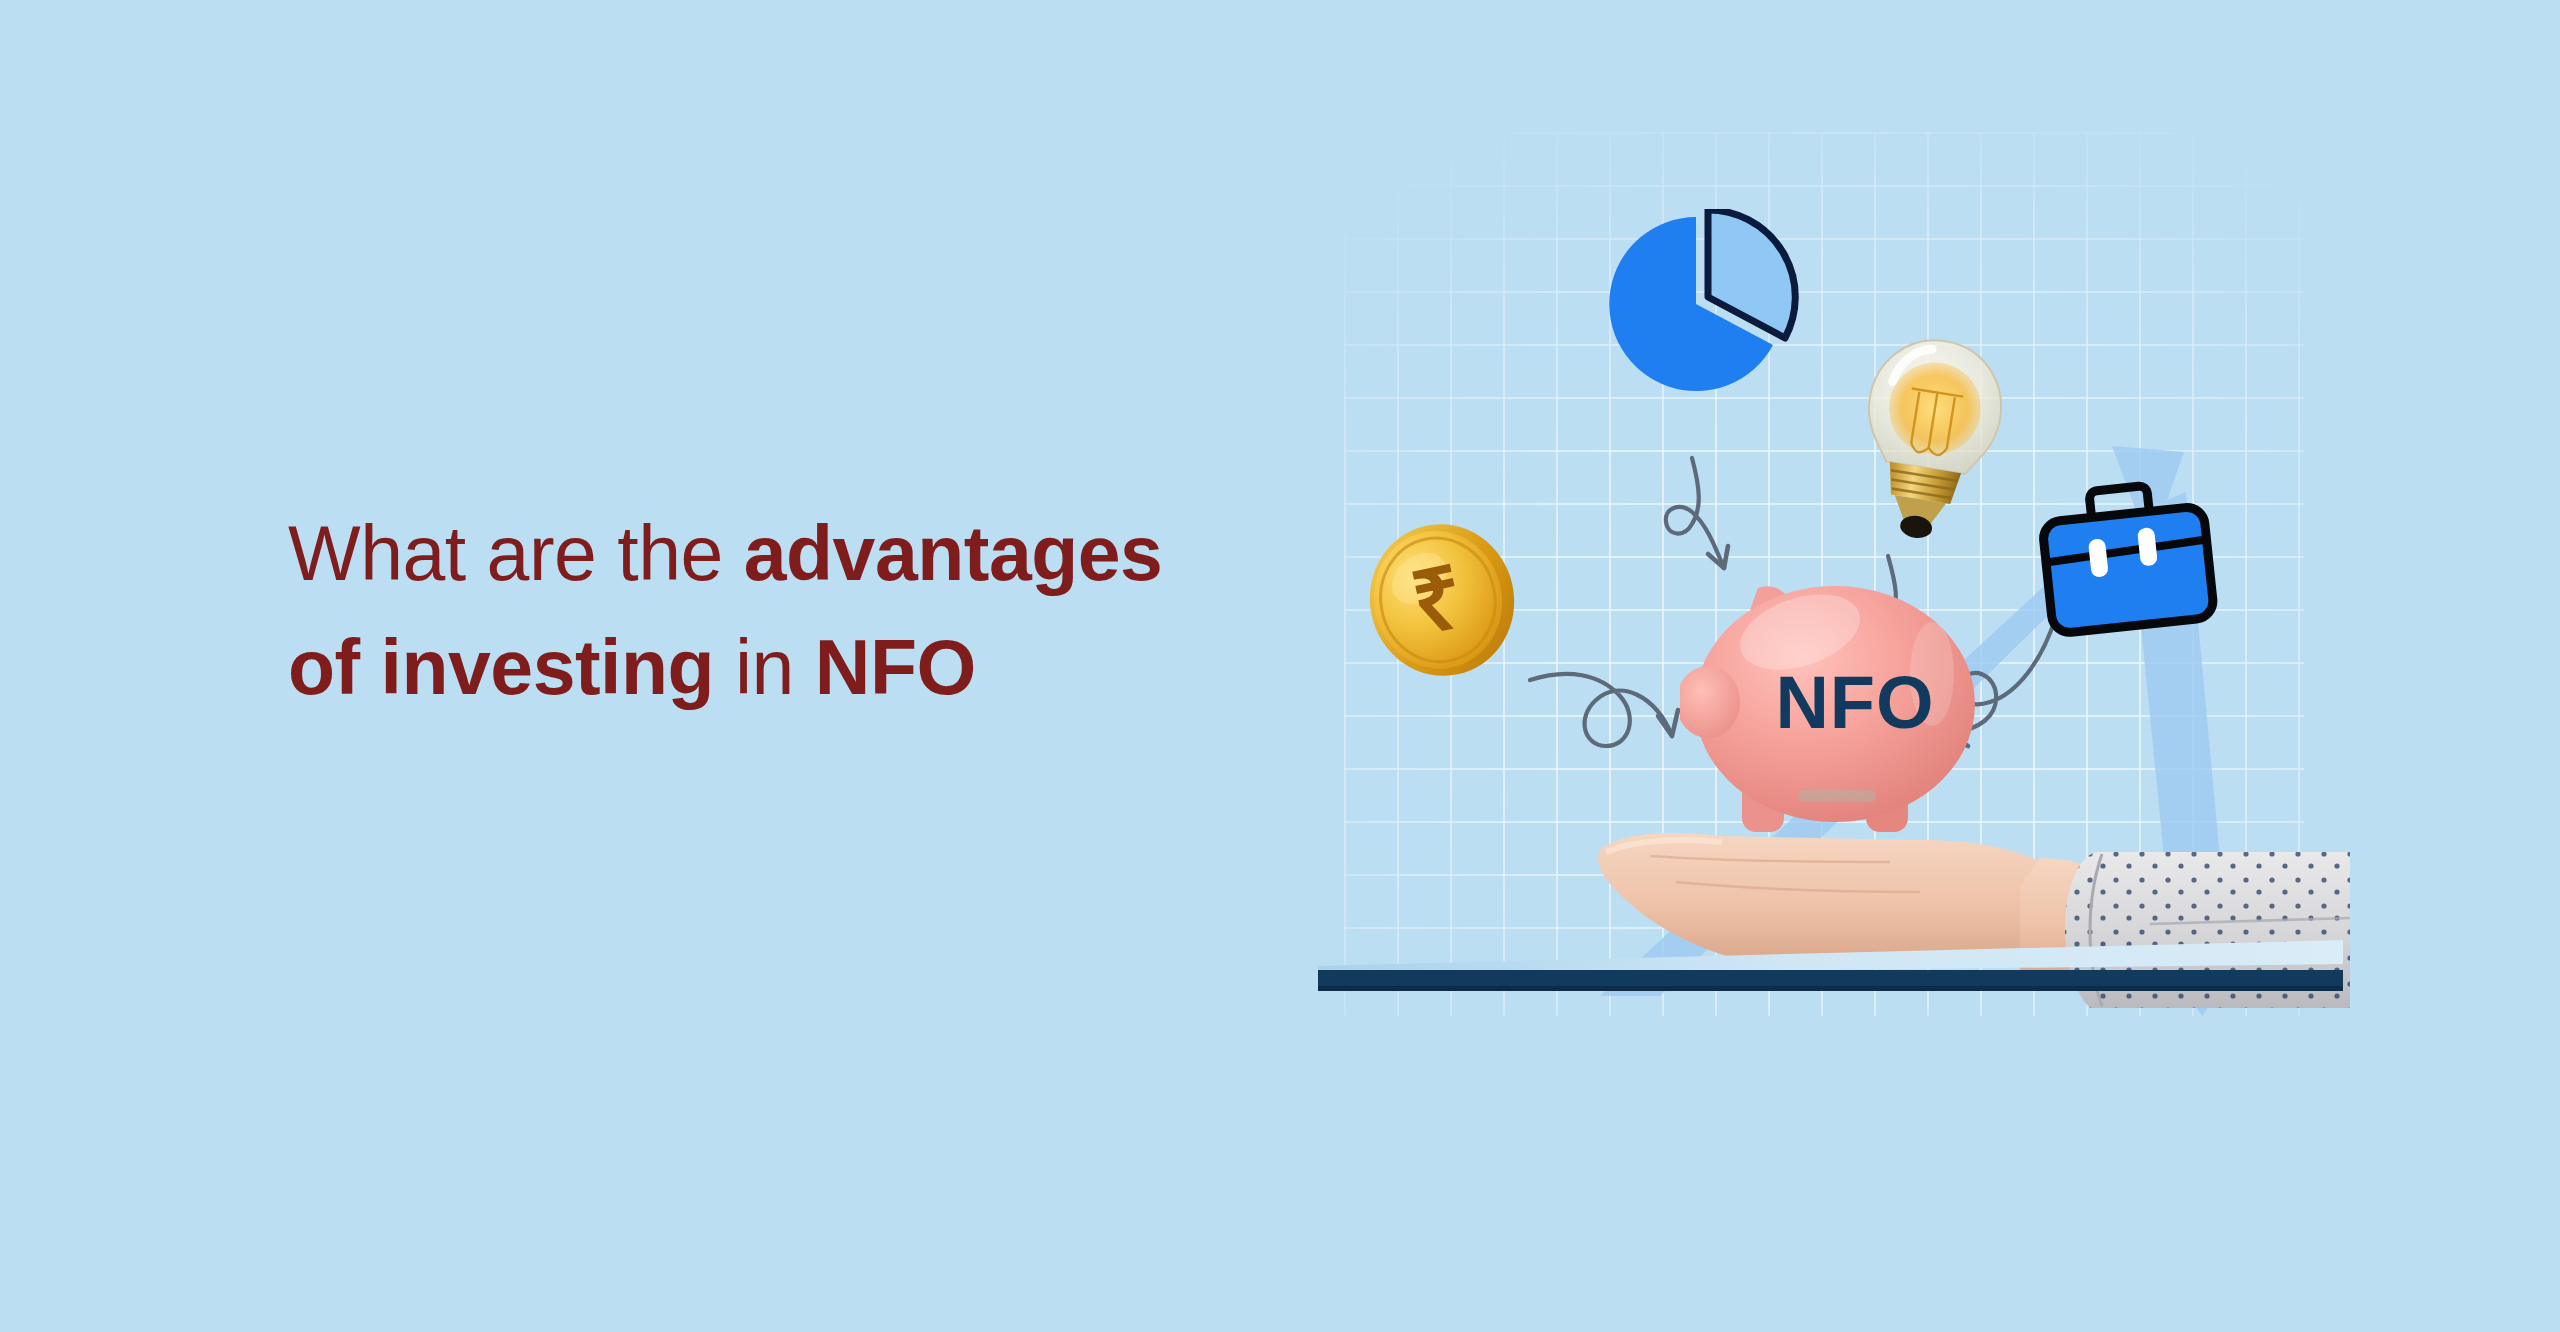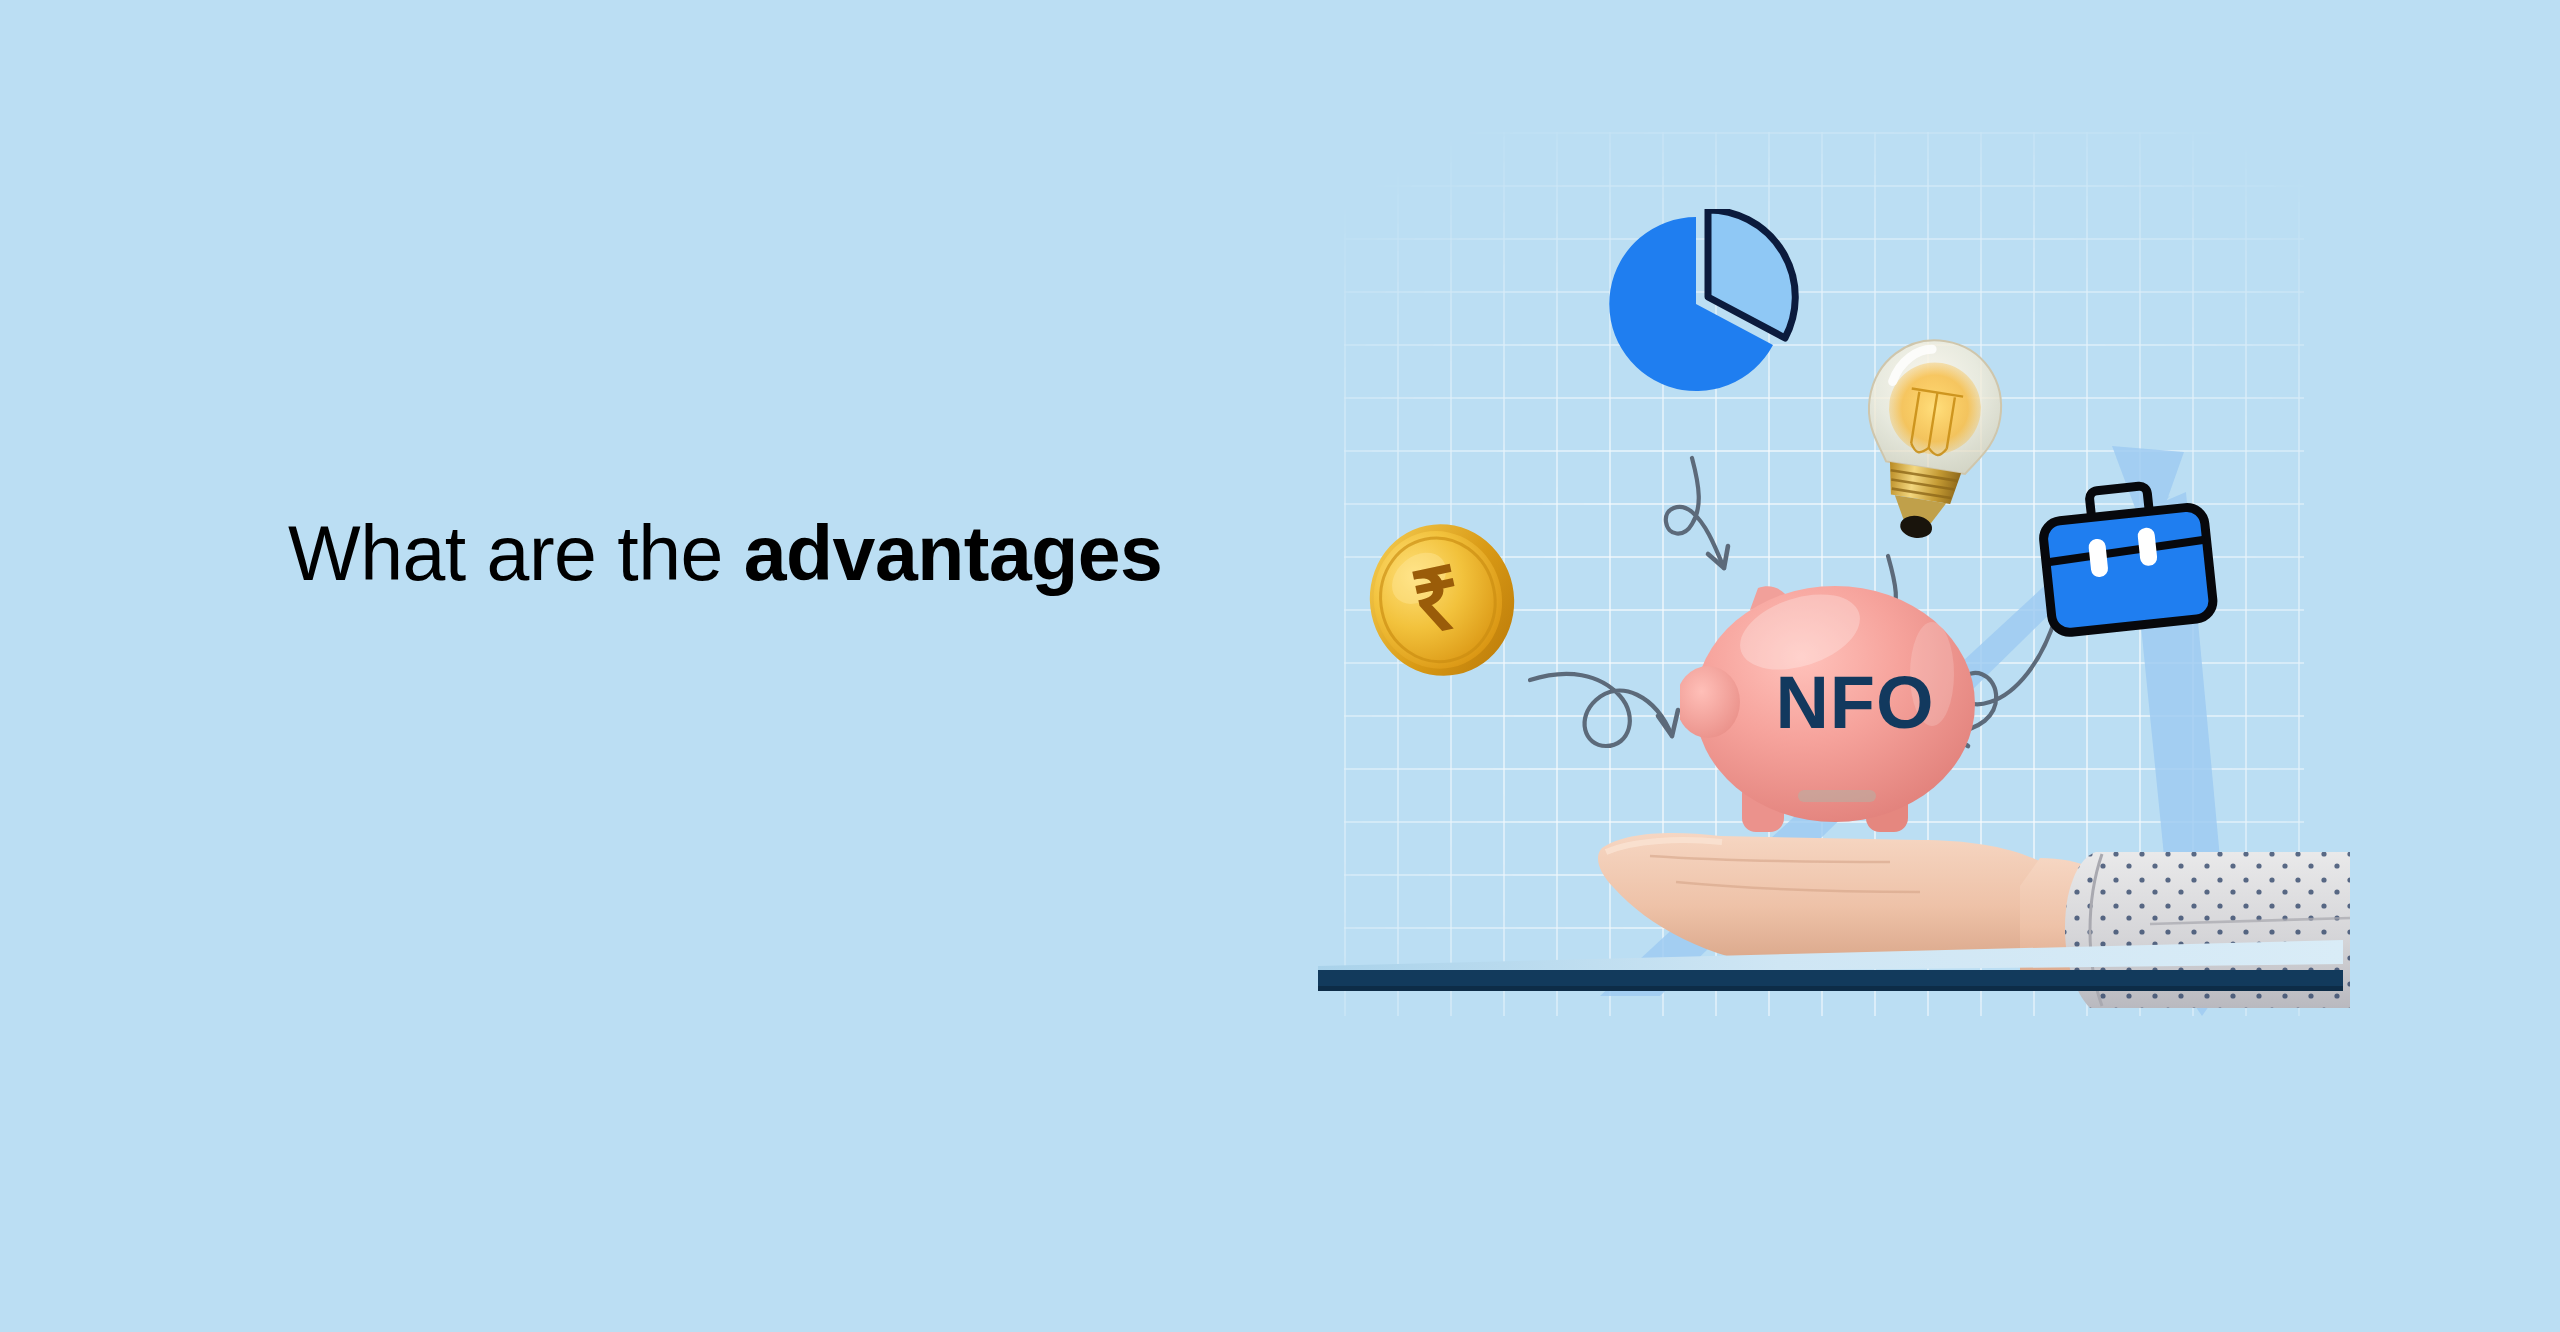--- a/index.html
+++ b/index.html
@@ -24,21 +24,21 @@
     background: #bbdef3;
     overflow: hidden;
   }
 
   
   .headline {
     position: absolute;
     left: 288px;
     top: 496px;
     width: 1080px;
-    color: #000000;
+    color: #7f1d1d;
     font-size: 77px;
     line-height: 114px;
     letter-spacing: -0.5px;
     white-space: nowrap;
   }
   .headline .ln { display: block; }
   .w-light { font-weight: 400; }
   .w-bold  { font-weight: 700; }
 
   
@@ -154,20 +154,23 @@
 </style>
 </head>
 <body>
 
 <div class="banner">
 
   <h1 class="headline">
     <span class="ln">
       <span class="w-light">What are the </span><span class="w-bold">advantages</span>
     </span>
+    <span class="ln">
+      <span class="w-bold">of investing</span><span class="w-light"> in </span><span class="w-bold">NFO</span>
+    </span>
   </h1>
 
   <div class="illus">
 
     <div class="grid"></div>
 
     <svg class="svg-layer" viewBox="0 0 1044 920" preserveAspectRatio="none">
       <g fill="#9ecbf2" opacity="0.82">
 
         <polygon points="820,420 870,400 360,900 300,900"></polygon>

